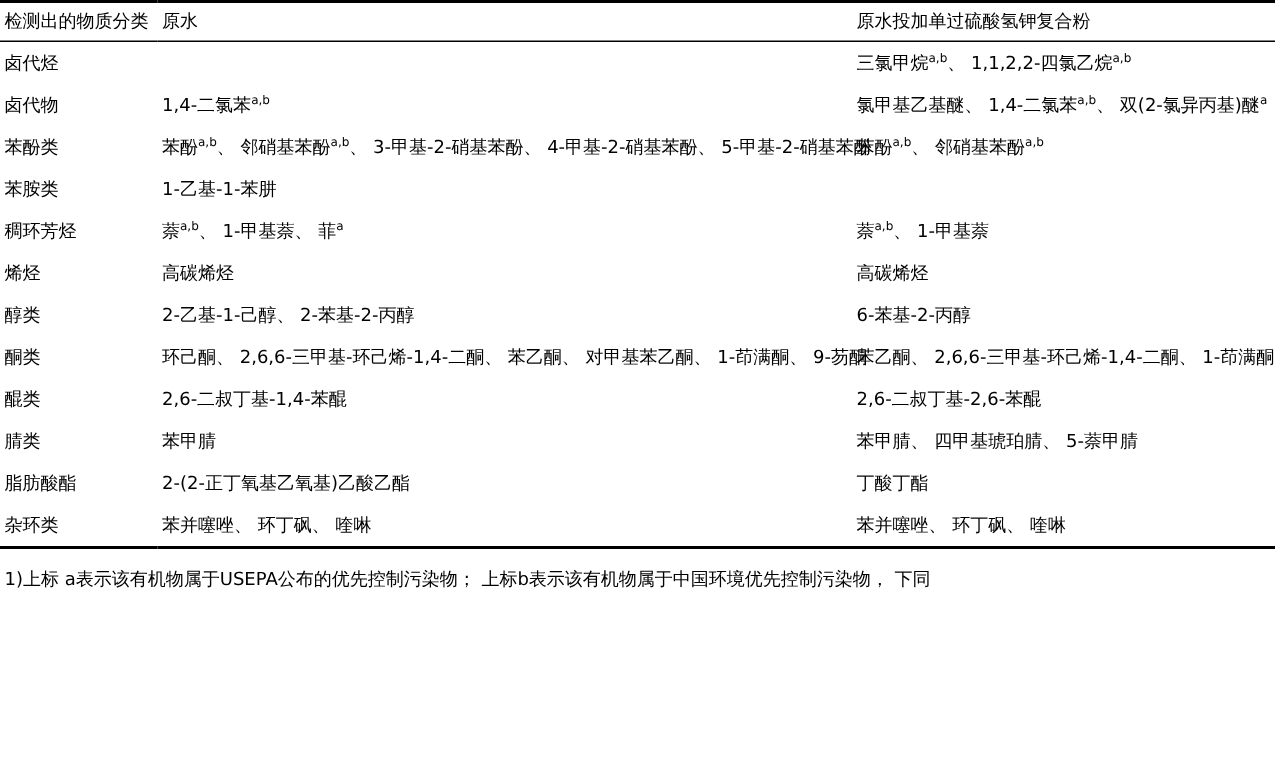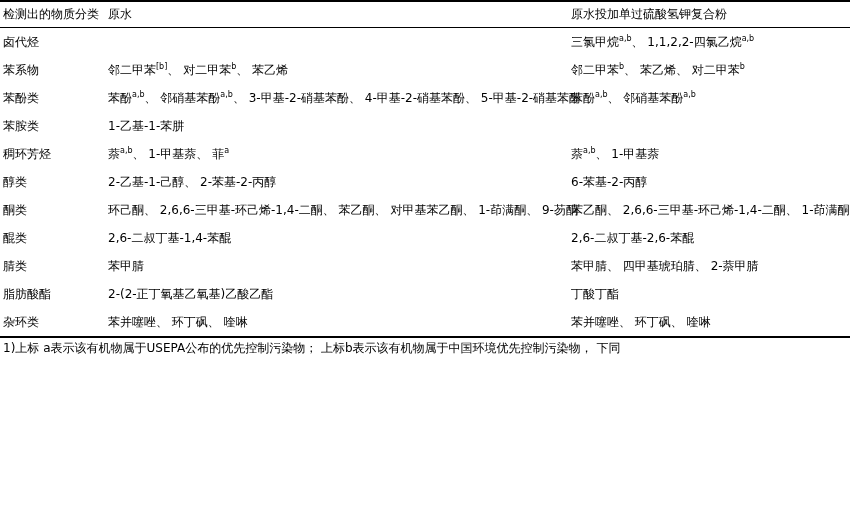--- a/index.html
+++ b/index.html
@@ -38,21 +38,21 @@
     white-space: nowrap;
     overflow: visible;
   }
   sup {
     font-size: 8px;
     line-height: 0;
     vertical-align: super;
     letter-spacing: 0;
   }
   .footnote {
-    margin: 2px 0 0 3px;
+    margin: 12px 0 0 3px;
     font-size: 12px;
     white-space: nowrap;
   }
 </style>
 </head>
 <body style="background: rgb(255, 255, 255); color: rgb(0, 0, 0);">
 
 <div class="doc">
   <table class="paper-table">
     <colgroup>
@@ -67,58 +67,63 @@
         <th>原水投加单过硫酸氢钾复合粉</th>
       </tr>
     </thead>
     <tbody>
         <tr>
           <td>卤代烃</td>
           <td></td>
           <td>三氯甲烷<sup>a,b</sup>、 1,1,2,2-四氯乙烷<sup>a,b</sup></td>
         </tr>
         <tr>
-          <td>苯系物</td>
-          <td>邻二甲苯<sup>[b]</sup>、 对二甲苯<sup>b</sup>、 苯乙烯</td>
-          <td>邻二甲苯<sup>b</sup>、 苯乙烯、 对二甲苯<sup>b</sup></td>
+          <td>卤代物</td>
+          <td>1,4-二氯苯<sup>a,b</sup></td>
+          <td>氯甲基乙基醚、 1,4-二氯苯<sup>a,b</sup>、 双(2-氯异丙基)醚<sup>a</sup></td>
         </tr>
         <tr>
           <td>苯酚类</td>
           <td>苯酚<sup>a,b</sup>、 邻硝基苯酚<sup>a,b</sup>、 3-甲基-2-硝基苯酚、 4-甲基-2-硝基苯酚、 5-甲基-2-硝基苯酚</td>
           <td>苯酚<sup>a,b</sup>、 邻硝基苯酚<sup>a,b</sup></td>
         </tr>
         <tr>
           <td>苯胺类</td>
           <td>1-乙基-1-苯肼</td>
           <td></td>
         </tr>
         <tr>
           <td>稠环芳烃</td>
           <td>萘<sup>a,b</sup>、 1-甲基萘、 菲<sup>a</sup></td>
           <td>萘<sup>a,b</sup>、 1-甲基萘</td>
+        </tr>
+        <tr>
+          <td>烯烃</td>
+          <td>高碳烯烃</td>
+          <td>高碳烯烃</td>
         </tr>
         <tr>
           <td>醇类</td>
           <td>2-乙基-1-己醇、 2-苯基-2-丙醇</td>
           <td>6-苯基-2-丙醇</td>
         </tr>
         <tr>
           <td>酮类</td>
           <td>环己酮、 2,6,6-三甲基-环己烯-1,4-二酮、 苯乙酮、 对甲基苯乙酮、 1-茚满酮、 9-芴酮</td>
           <td>苯乙酮、 2,6,6-三甲基-环己烯-1,4-二酮、 1-茚满酮</td>
         </tr>
         <tr>
           <td>醌类</td>
           <td>2,6-二叔丁基-1,4-苯醌</td>
           <td>2,6-二叔丁基-2,6-苯醌</td>
         </tr>
         <tr>
           <td>腈类</td>
           <td>苯甲腈</td>
-          <td>苯甲腈、 四甲基琥珀腈、 2-萘甲腈</td>
+          <td>苯甲腈、 四甲基琥珀腈、 5-萘甲腈</td>
         </tr>
         <tr>
           <td>脂肪酸酯</td>
           <td>2-(2-正丁氧基乙氧基)乙酸乙酯</td>
           <td>丁酸丁酯</td>
         </tr>
         <tr>
           <td>杂环类</td>
           <td>苯并噻唑、 环丁砜、 喹啉</td>
           <td>苯并噻唑、 环丁砜、 喹啉</td>

